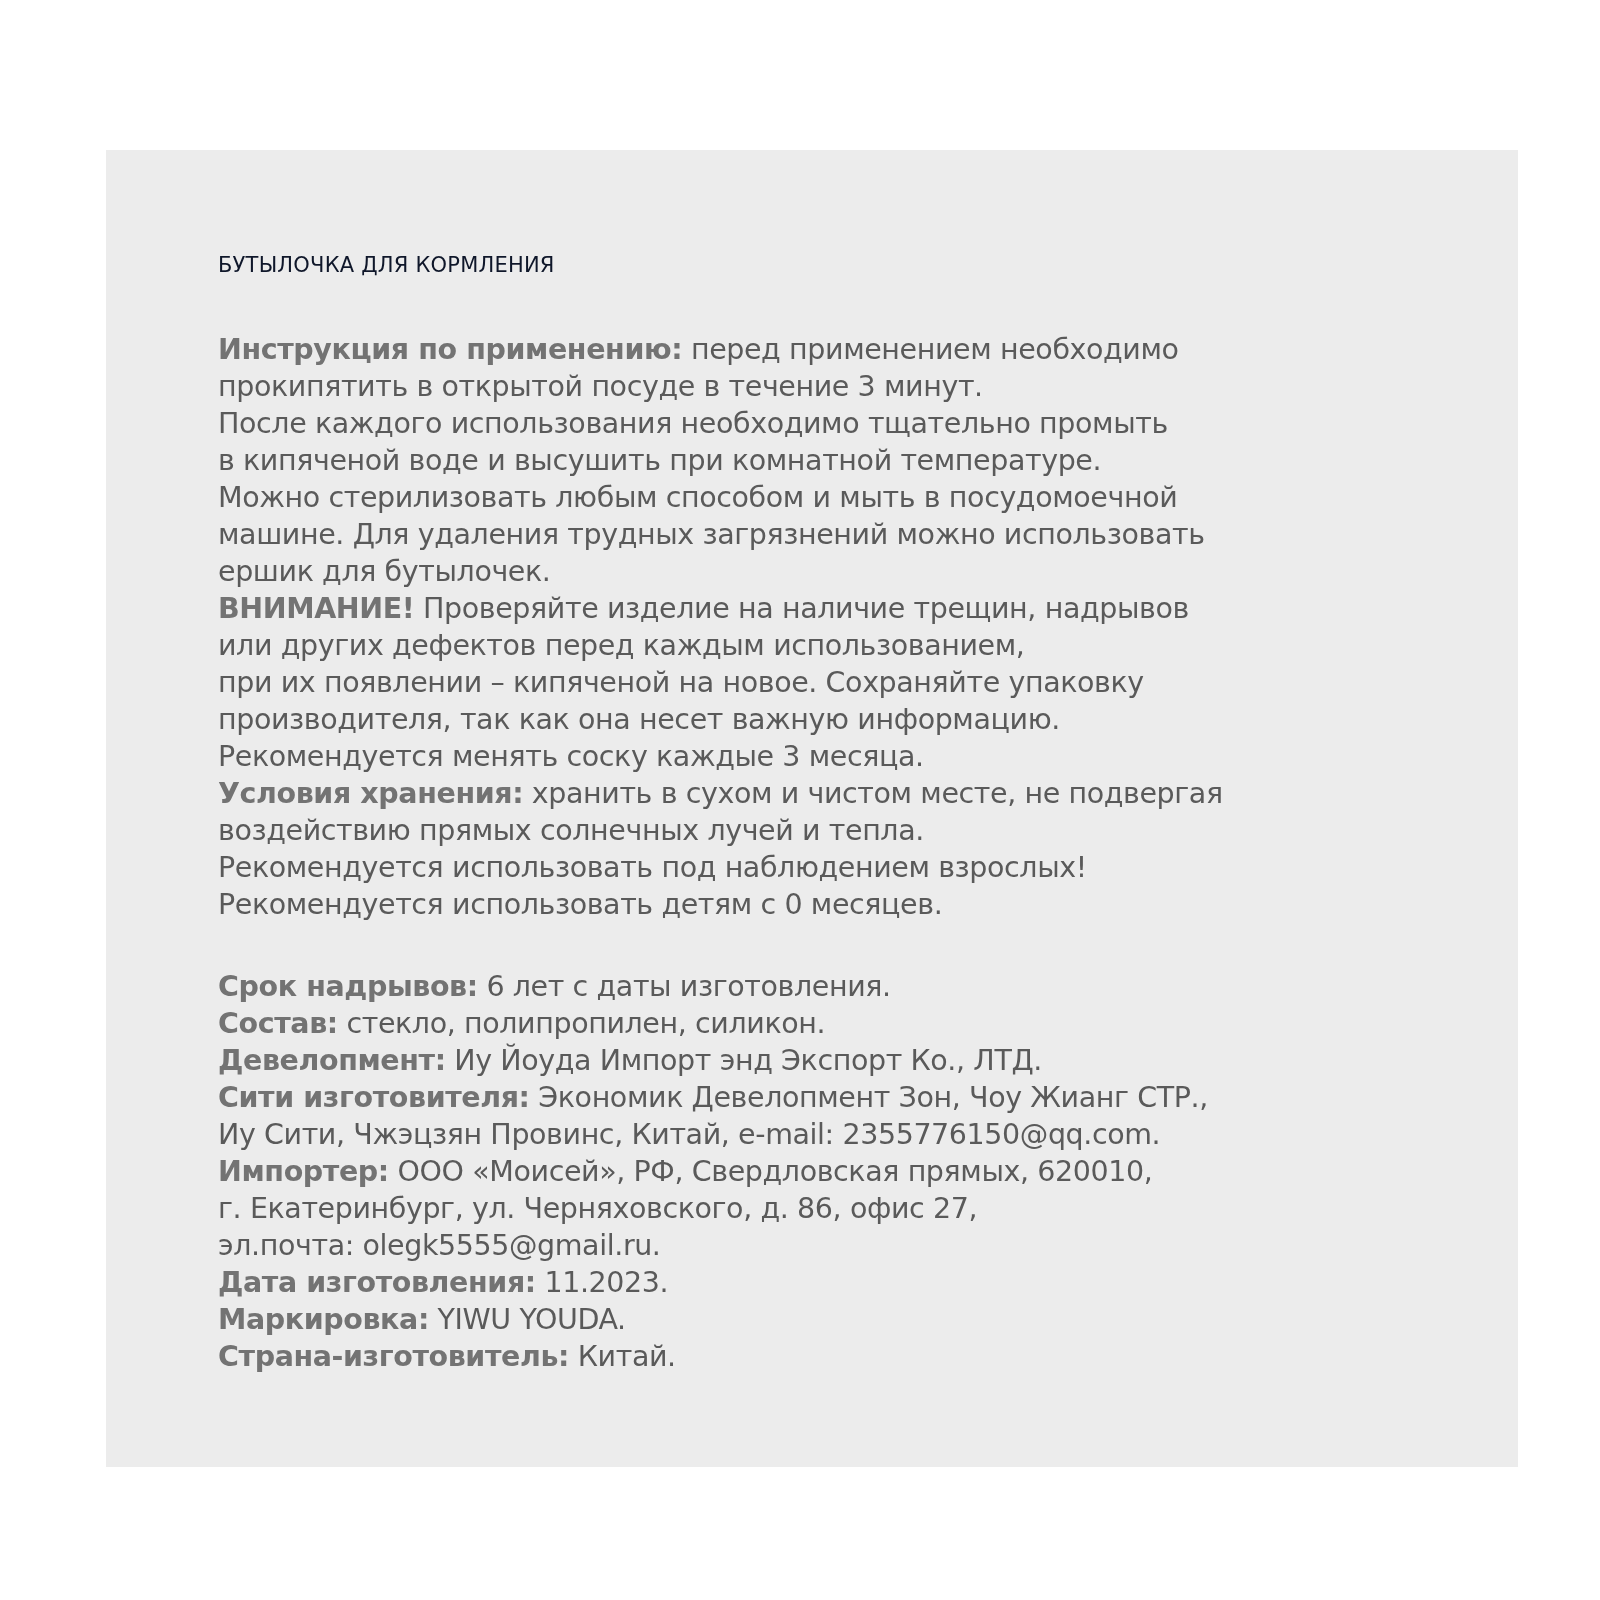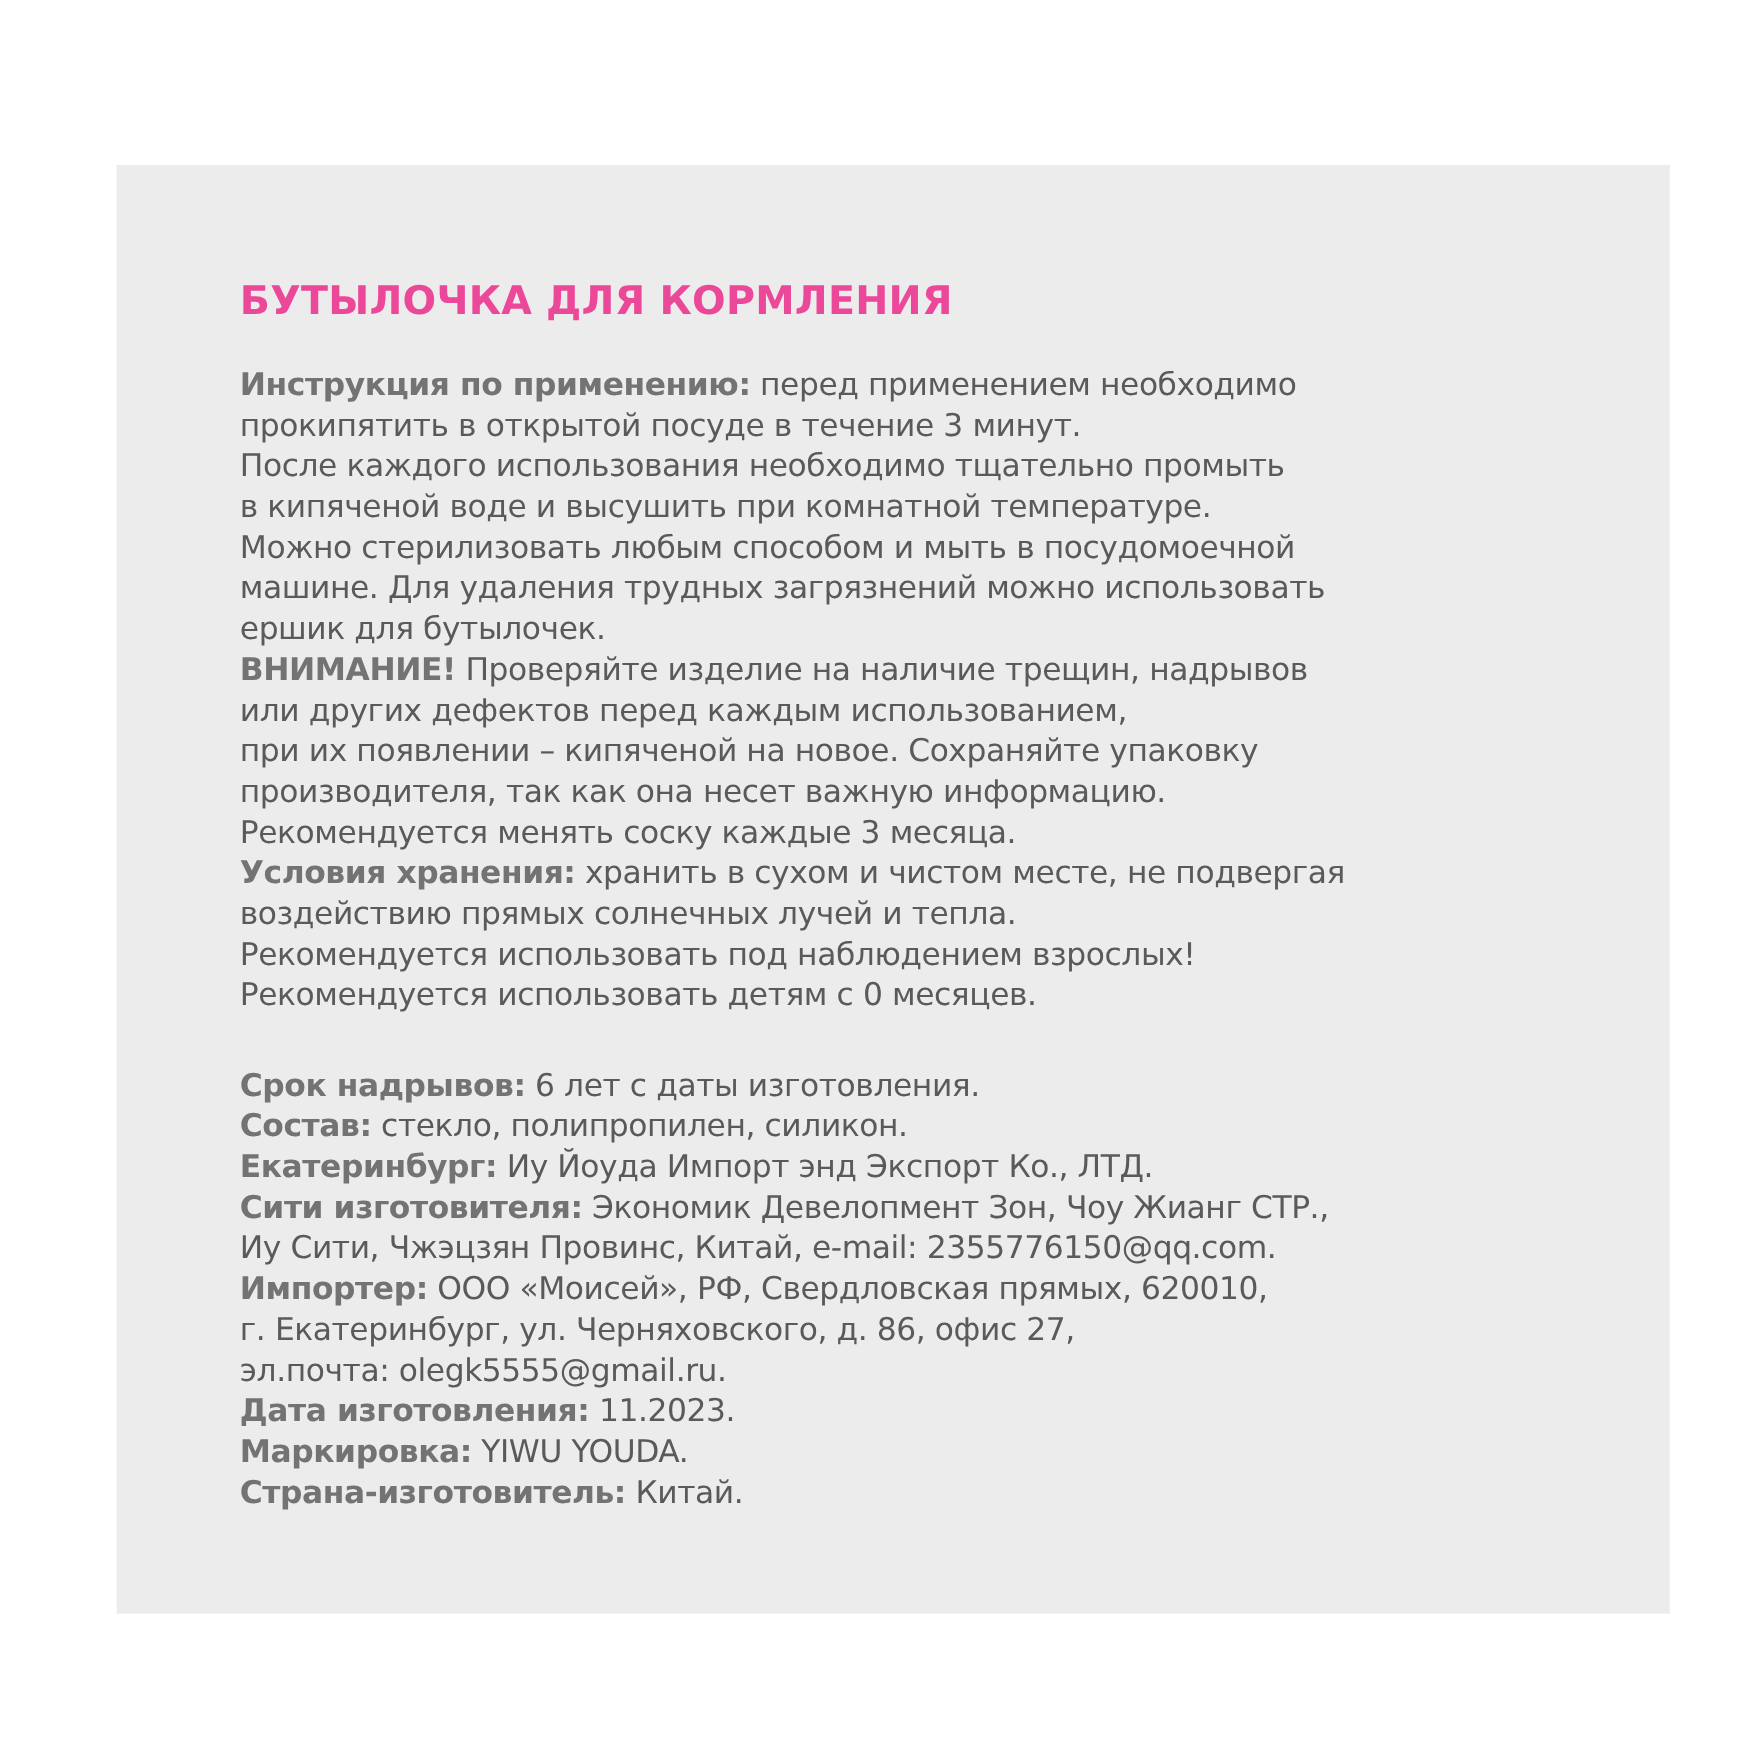--- a/index.html
+++ b/index.html
@@ -26,25 +26,25 @@
       left: 218px;
       top: 0;
       width: 1260px;
       font-family: "DejaVu Sans", sans-serif;
       color: #5a5a5a;
     }
     .title {
       position: absolute;
       left: 0;
       top: 253px;
-      font-size: 36px;
-      font-weight: bold;
+      font-size: 21px;
+      font-weight: normal;
       letter-spacing: 0.2px;
       white-space: nowrap;
-      color: #ec4899;
+      color: #0f172a;
     }
     .line {
       position: absolute;
       left: 0;
       font-size: 28.5px;
       white-space: nowrap;
       letter-spacing: -0.4px;
       line-height: 36px;
     }
     .b {
@@ -85,21 +85,21 @@
   <div class="line" style="top:850px">Рекомендуется использовать под наблюдением взрослых!</div>
   <div class="line" style="top:887px">Рекомендуется использовать детям с 0 месяцев.</div>
 
   <div class="line" style="top:969px">
     <span class="b">Срок надрывов:</span><span> 6 лет с даты изготовления.</span>
   </div>
   <div class="line" style="top:1006px">
     <span class="b">Состав:</span><span> стекло, полипропилен, силикон.</span>
   </div>
   <div class="line" style="top:1043px">
-    <span class="b">Екатеринбург:</span><span> Иу Йоуда Импорт энд Экспорт Ко., ЛТД.</span>
+    <span class="b">Девелопмент:</span><span> Иу Йоуда Импорт энд Экспорт Ко., ЛТД.</span>
   </div>
   <div class="line" style="top:1080px">
     <span class="b">Сити изготовителя:</span><span> Экономик Девелопмент Зон, Чоу Жианг СТР.,</span>
   </div>
   <div class="line" style="top:1117px">
     <span>Иу Сити, Чжэцзян Провинс, Китай, e-mail: 2355776150@qq.com.</span>
   </div>
   <div class="line" style="top:1154px">
     <span class="b">Импортер:</span><span> ООО «Моисей», РФ, Свердловская прямых, 620010,</span>
   </div>

